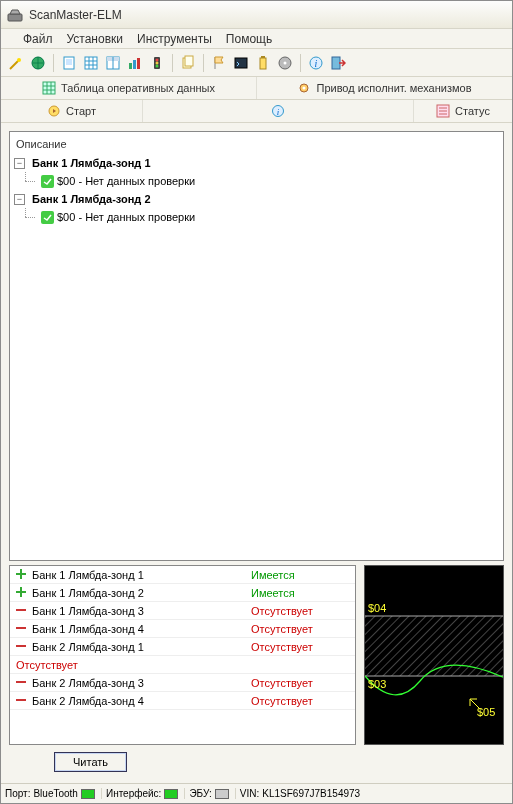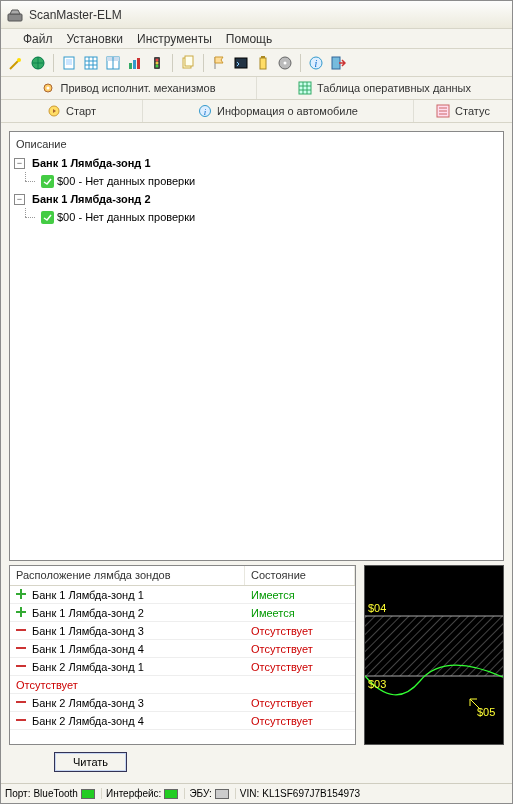--- a/index.html
+++ b/index.html
@@ -327,47 +327,46 @@
         <svg width="16" height="16">
           <rect x="2" y="2" width="8" height="12" fill="#7bd" stroke="#369"></rect>
           <path d="M9 8 H15 M12 5 L15 8 L12 11" stroke="#c33" fill="none" stroke-width="1.5"></path>
         </svg>
       </span>
   </div>
 
   <div class="tabs-row">
     <div class="tab-btn">
       <svg width="14" height="14">
+          <rect x="1" y="1" width="12" height="12" fill="#cfe" stroke="#3a6"></rect>
+          <path d="M1 5H13M1 9H13M5 1V13M9 1V13" stroke="#3a6"></path>
+        </svg>
+      <span>Таблица оперативных данных</span>
+    </div>
+    <div class="tab-btn">
+      <svg width="14" height="14">
           <circle cx="7" cy="7" r="4" fill="#fc6" stroke="#a63"></circle>
           <circle cx="7" cy="7" r="1.5" fill="#fff"></circle>
         </svg>
       <span>Привод исполнит. механизмов</span>
-    </div>
-    <div class="tab-btn">
-      <svg width="14" height="14">
-          <rect x="1" y="1" width="12" height="12" fill="#cfe" stroke="#3a6"></rect>
-          <path d="M1 5H13M1 9H13M5 1V13M9 1V13" stroke="#3a6"></path>
-        </svg>
-      <span>Таблица оперативных данных</span>
     </div>
   </div>
   <div class="tabs-row">
     <div class="tab-btn" style="flex:0.6">
       <svg width="14" height="14">
           <circle cx="7" cy="7" r="5" fill="#fd6" stroke="#c93"></circle>
           <path d="M6 5 L9 7 L6 9 Z" fill="#a63"></path>
         </svg>
       <span>Старт</span>
     </div>
     <div class="tab-btn" style="flex:1.2">
       <svg width="14" height="14">
           <circle cx="7" cy="7" r="5.5" fill="#def" stroke="#39c"></circle>
           <text x="7" y="11" text-anchor="middle" font-size="9" font-family="serif" font-style="italic" fill="#06c">i</text>
         </svg>
-      <span>Информация о автомобиле</span>
     </div>
     <div class="tab-btn" style="flex:0.4">
       <svg width="14" height="14">
           <rect x="1" y="1" width="12" height="12" fill="#fde" stroke="#c66"></rect>
           <path d="M3 4H11M3 7H11M3 10H11" stroke="#c66"></path>
         </svg>
       <span>Статус</span>
     </div>
   </div>
 
@@ -402,24 +401,20 @@
               <rect width="13" height="13" rx="2" fill="#4c4"></rect>
               <path d="M3 7 L6 9 L10 4" stroke="#fff" stroke-width="1.5" fill="none"></path>
             </svg>
           </span>
         <span>$00 - Нет данных проверки</span>
       </div>
     </div>
 
     <div class="bottom-row">
       <div class="grid-panel">
-        <div class="grid-header">
-          <div class="col-loc">Расположение лямбда зондов</div>
-          <div class="col-state">Состояние</div>
-        </div>
         <div class="grid-body" id="grid-body">
             <div class="grid-row">
               <div class="col-loc">
                 <span><svg class="plus-ico" width="14" height="14">
                     <rect x="6" y="2" width="2" height="10" fill="#3a3"></rect>
                     <rect x="2" y="6" width="10" height="2" fill="#3a3"></rect>
                   </svg></span>
                 <span>Банк 1 Лямбда-зонд 1</span>
               </div>
               <div class="col-state state-ok">Имеется</div>

